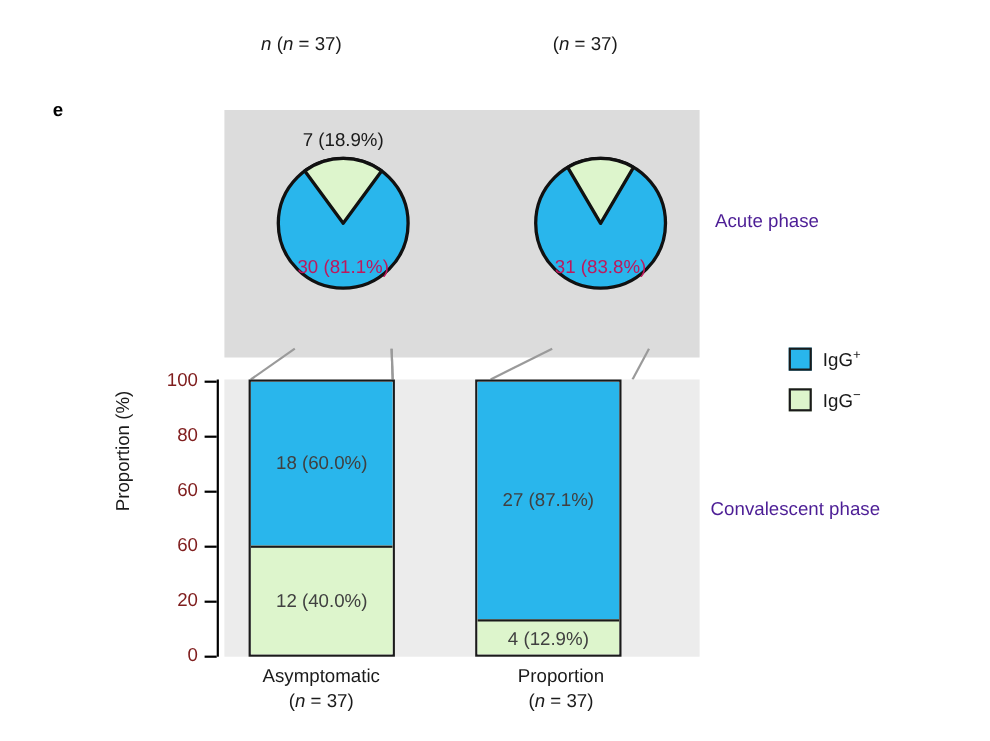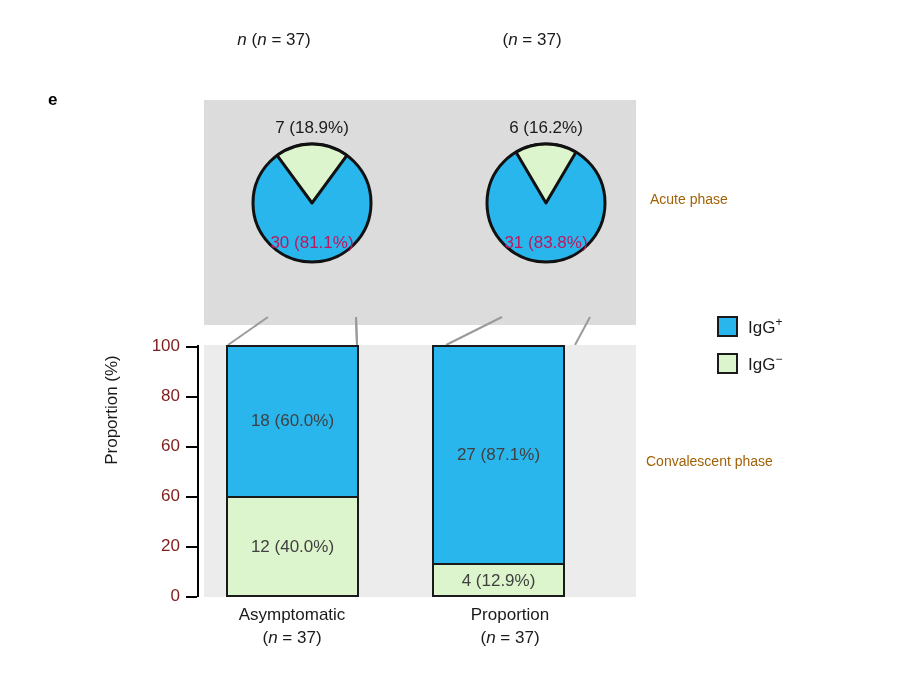--- a/index.html
+++ b/index.html
@@ -178,22 +178,22 @@
   }
   #x-label-0 { left: 177px; }
   #x-label-1 { left: 395px; }
   .ital { font-style: italic; }
 
   
   #connectors { left: 0; top: 0; width: 900px; height: 674px; pointer-events: none; }
 
   
   .phase-label {
-    font-size: 14px;
-    color: #a16207;
+    font-size: 17px;
+    color: #4c1d95;
     white-space: nowrap;
   }
   #acute-phase-label { left: 650px; top: 191px; }
   #convalescent-phase-label { left: 646px; top: 453px; }
 
   
   #legend { left: 689px; top: 313px; width: 120px; }
   .legend-row {
     display: flex;
     align-items: center;
@@ -239,21 +239,20 @@
   <div class="pie-group" id="pie-group-0">
     <div class="pie-top-label">7 (18.9%)</div>
     <svg class="pie-svg" width="124" height="124" viewBox="0 0 124 124">
       <circle cx="62" cy="62" r="59" fill="#29b6ec" stroke="#111111" stroke-width="3"></circle>
       <path d="M 62 62 L 27.1 14.4 A 59 59 0 0 1 96.9 14.4 Z" fill="#ddf5cc" stroke="#111111" stroke-width="3" stroke-linejoin="round"></path>
     </svg>
     <div class="pie-inner-label">30 (81.1%)</div>
   </div>
 
   <div class="pie-group" id="pie-group-1">
-    <div class="pie-top-label">6 (16.2%)</div>
     <svg class="pie-svg" width="124" height="124" viewBox="0 0 124 124">
       <circle cx="62" cy="62" r="59" fill="#29b6ec" stroke="#111111" stroke-width="3"></circle>
       <path d="M 62 62 L 32.1 11.2 A 59 59 0 0 1 91.9 11.2 Z" fill="#ddf5cc" stroke="#111111" stroke-width="3" stroke-linejoin="round"></path>
     </svg>
     <div class="pie-inner-label">31 (83.8%)</div>
   </div>
 
   <svg class="abs" id="connectors">
     <line x1="268" y1="317" x2="228" y2="345" stroke="#9a9a9a" stroke-width="2"></line>
     <line x1="356" y1="317" x2="357" y2="345" stroke="#9a9a9a" stroke-width="2"></line>

